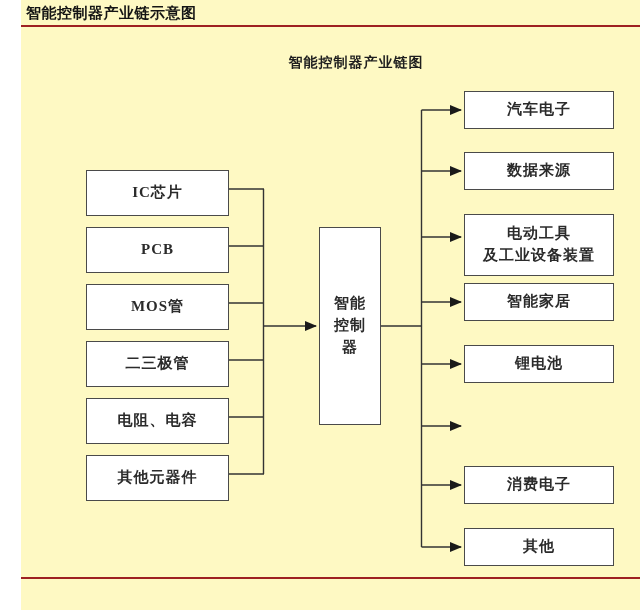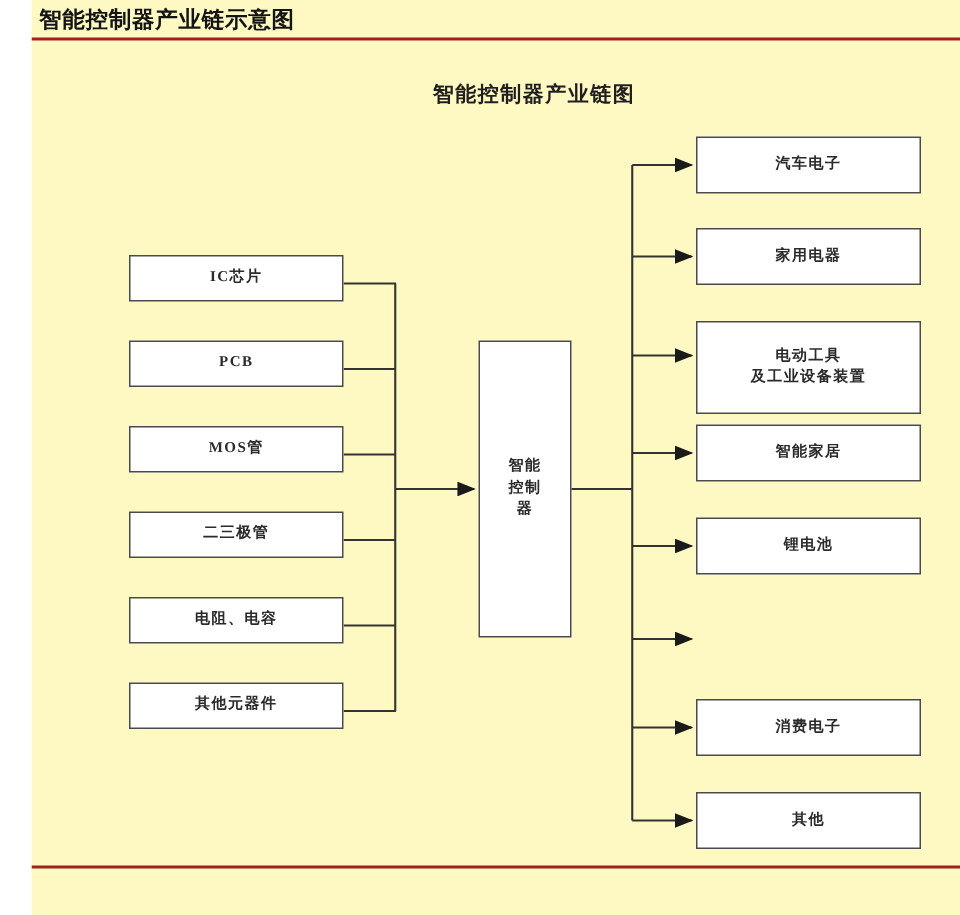--- a/index.html
+++ b/index.html
@@ -18,24 +18,24 @@
     position:absolute; top:54px; left:30px; width:610px; text-align:center;
     font-family:"Liberation Serif", serif; font-weight:bold;
     font-size:14px; color:#1f1f1f; letter-spacing:1px;
   }
   .connectors { position:absolute; left:0; top:0; pointer-events:none; }
   .box {
     position:absolute; box-sizing:border-box;
     border:1.5px solid #4a4a4a; background:#ffffff;
     display:flex; align-items:center; justify-content:center;
     font-family:"Liberation Serif", serif; font-weight:bold;
-    font-size:10px; color:#2b2b2b; text-align:center;
+    font-size:15px; color:#2b2b2b; text-align:center;
     white-space:pre-line; line-height:1.45; letter-spacing:1px;
   }
-  .input-box  { left:65px;  width:143px; height:31px; }
+  .input-box  { left:65px;  width:143px; height:46px; }
   .center-box { left:298px; top:227px; width:62px; height:198px; }
   .output-box { left:443px; width:150px; height:38px; }
   .footer-source {
     position:absolute; top:584px; left:5px;
     font-size:14px; font-weight:bold; color:#111111;
   }
 </style>
 </head>
 <body>
 
@@ -85,21 +85,21 @@
   <div class="box input-box" style="top:284px">MOS管</div>
   <div class="box input-box" style="top:341px">二三极管</div>
   <div class="box input-box" style="top:398px">电阻、电容</div>
   <div class="box input-box" style="top:455px">其他元器件</div>
 
   <div class="box center-box">智能
 控制
 器</div>
 
   <div class="box output-box" style="top:91px">汽车电子</div>
-  <div class="box output-box" style="top:152px">家用电器</div>
+  <div class="box output-box" style="top:152px">数据来源</div>
   <div class="box output-box" style="top:214px;height:62px">电动工具
 及工业设备装置</div>
   <div class="box output-box" style="top:345px">锂电池</div>
   <div class="box output-box" style="top:283px">智能家居</div>
   <div class="box output-box" style="top:466px">消费电子</div>
   <div class="box output-box" style="top:528px">其他</div>
 
   <div class="rule rule-bottom"></div>
 
 </div>

